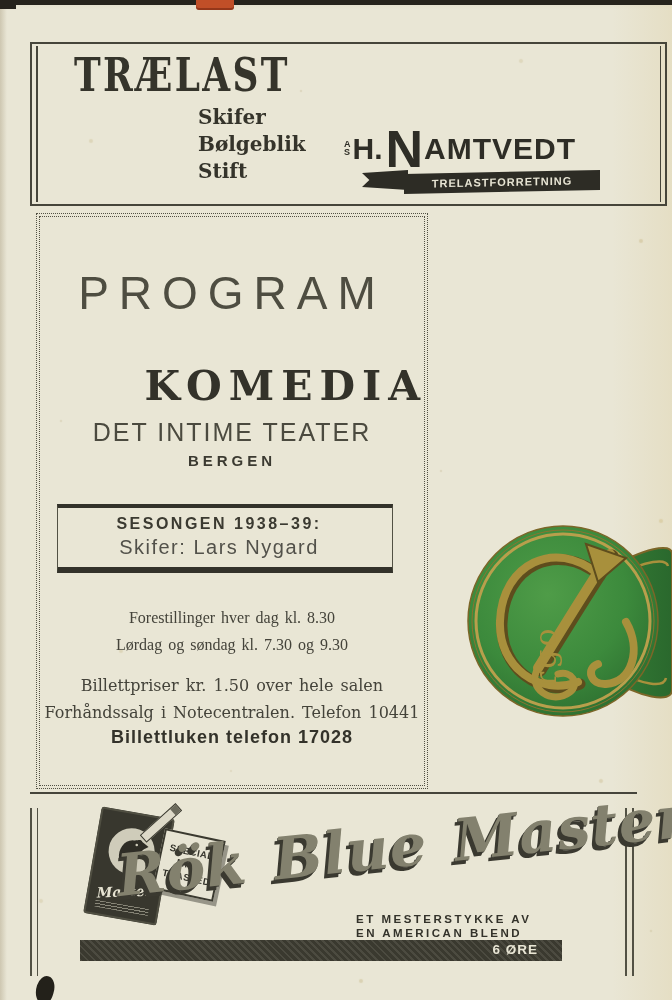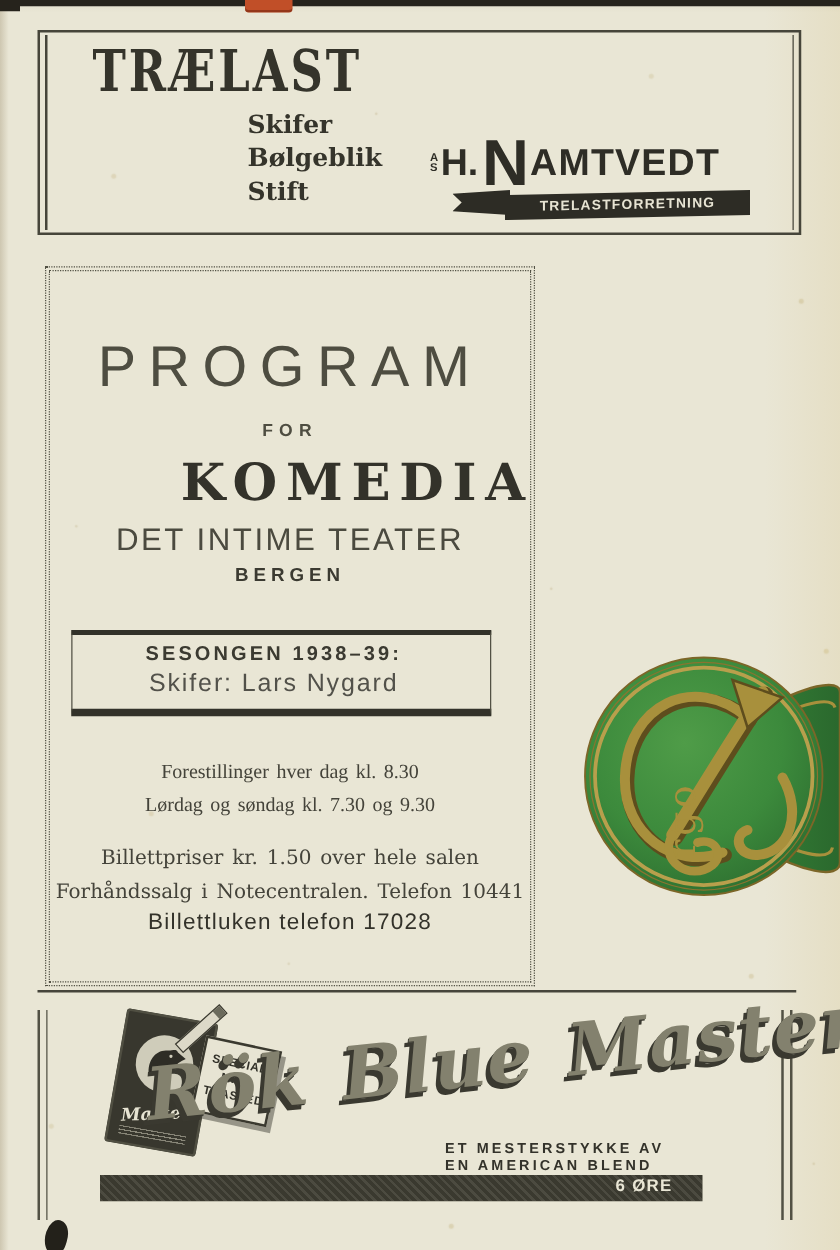--- a/index.html
+++ b/index.html
@@ -25,22 +25,22 @@
      200px 520px 1px 0 rgba(150,120,50,.14);}
   
   .top-strip{position:absolute;left:0;top:0;width:672px;height:5px;background:#26231c;}
   .top-corner{position:absolute;left:0;top:0;width:16px;height:9px;background:#26231c;}
   .red-tab{position:absolute;left:196px;top:0;width:38px;height:10px;background:#c14f28;
     border-radius:0 0 3px 3px;box-shadow:inset 0 -2px 0 rgba(80,20,5,.4);}
   .smudge{position:absolute;left:36px;top:976px;width:18px;height:28px;background:#23211a;
     border-radius:45% 55% 40% 60%;transform:rotate(18deg);}
 
   
-  .ad1{position:absolute;left:30px;top:24px;width:607px;height:160px;
-    border:2px solid #46453a;}
+  .ad1{position:absolute;left:30px;top:42px;width:607px;height:160px;
+    border:2px solid #46453a;padding-left:26px;}
   .ad1::before,.ad1::after{content:"";position:absolute;top:2px;bottom:2px;width:1.5px;background:#46453a;}
   .ad1::before{left:4px;} .ad1::after{right:4px;}
   .traelast{position:absolute;left:42px;top:4px;font-family:"DejaVu Serif",serif;font-weight:bold;
     font-size:46px;letter-spacing:3px;color:#35342b;transform:scaleX(.78);transform-origin:left top;}
   .products{position:absolute;left:166px;top:60px;font-family:"DejaVu Serif",serif;font-weight:bold;
     font-size:20px;line-height:27px;color:#35342b;}
   .namtvedt{position:absolute;left:312px;top:84px;display:flex;align-items:flex-end;color:#2e2d26;}
   .as-prefix{font-size:9px;font-weight:bold;line-height:8px;margin:0 2px 14px 0;white-space:pre-line;}
   .h-init{font-size:30px;font-weight:bold;line-height:30px;margin-bottom:6px;}
   .big-n{font-size:52px;font-weight:bold;line-height:42px;margin:0 1px 0 3px;}
@@ -66,21 +66,21 @@
   .season-box{position:absolute;left:20px;top:290px;width:322px;
     border-top:4px solid #33322a;border-bottom:6px solid #33322a;
     border-left:1px solid #525144;border-right:1px solid #525144;
     padding:7px 12px 8px 0;}
   .season-label{font-size:16px;font-weight:bold;letter-spacing:2.5px;color:#3b3a31;}
   .season-leader{font-size:20px;letter-spacing:1.5px;color:#52514a;margin-top:3px;}
   .showtimes{position:absolute;left:0;right:0;top:390px;font-family:Liberation Serif, serif;
     font-size:16px;line-height:27px;color:#44433a;word-spacing:2px;}
   .tickets{position:absolute;left:0;right:0;top:458px;font-family:"DejaVu Serif",serif;
     font-size:16px;line-height:27px;color:#44433a;word-spacing:2px;}
-  .boxoffice{position:absolute;left:0;right:0;top:513px;font-size:18px;font-weight:normal;
+  .boxoffice{position:absolute;left:0;right:0;top:513px;font-size:18px;font-weight:bold;
     letter-spacing:1px;color:#33322a;}
 
   .mid-rule{position:absolute;left:30px;top:792px;width:607px;height:2px;background:#46453b;}
 
   
   .seal{position:absolute;left:458px;top:514px;width:214px;height:216px;}
 
   
   .ad2{position:absolute;left:30px;top:794px;width:607px;height:206px;}
   .vline{position:absolute;top:14px;height:168px;width:1.5px;background:#525144;}
@@ -139,21 +139,20 @@
     <div class="banner-flag"></div>
     <div class="banner">
       <span>TRELASTFORRETNING</span>
     </div>
   </div>
 
   <div class="pbox">
     <div class="pbox-inner"></div>
     <div class="pcontent">
       <div class="program-title">PROGRAM</div>
-      <div class="for-label">FOR</div>
       <div class="theater-name">KOMEDIA</div>
       <div class="theater-sub">DET INTIME TEATER</div>
       <div class="city">BERGEN</div>
       <div class="season-box">
         <div class="season-label">SESONGEN 1938–39:</div>
         <div class="season-leader">Skifer: Lars Nygard</div>
       </div>
       <div class="showtimes">
         <div>Forestillinger hver dag kl. 8.30</div>
         <div>Lørdag og søndag kl. 7.30 og 9.30</div>

